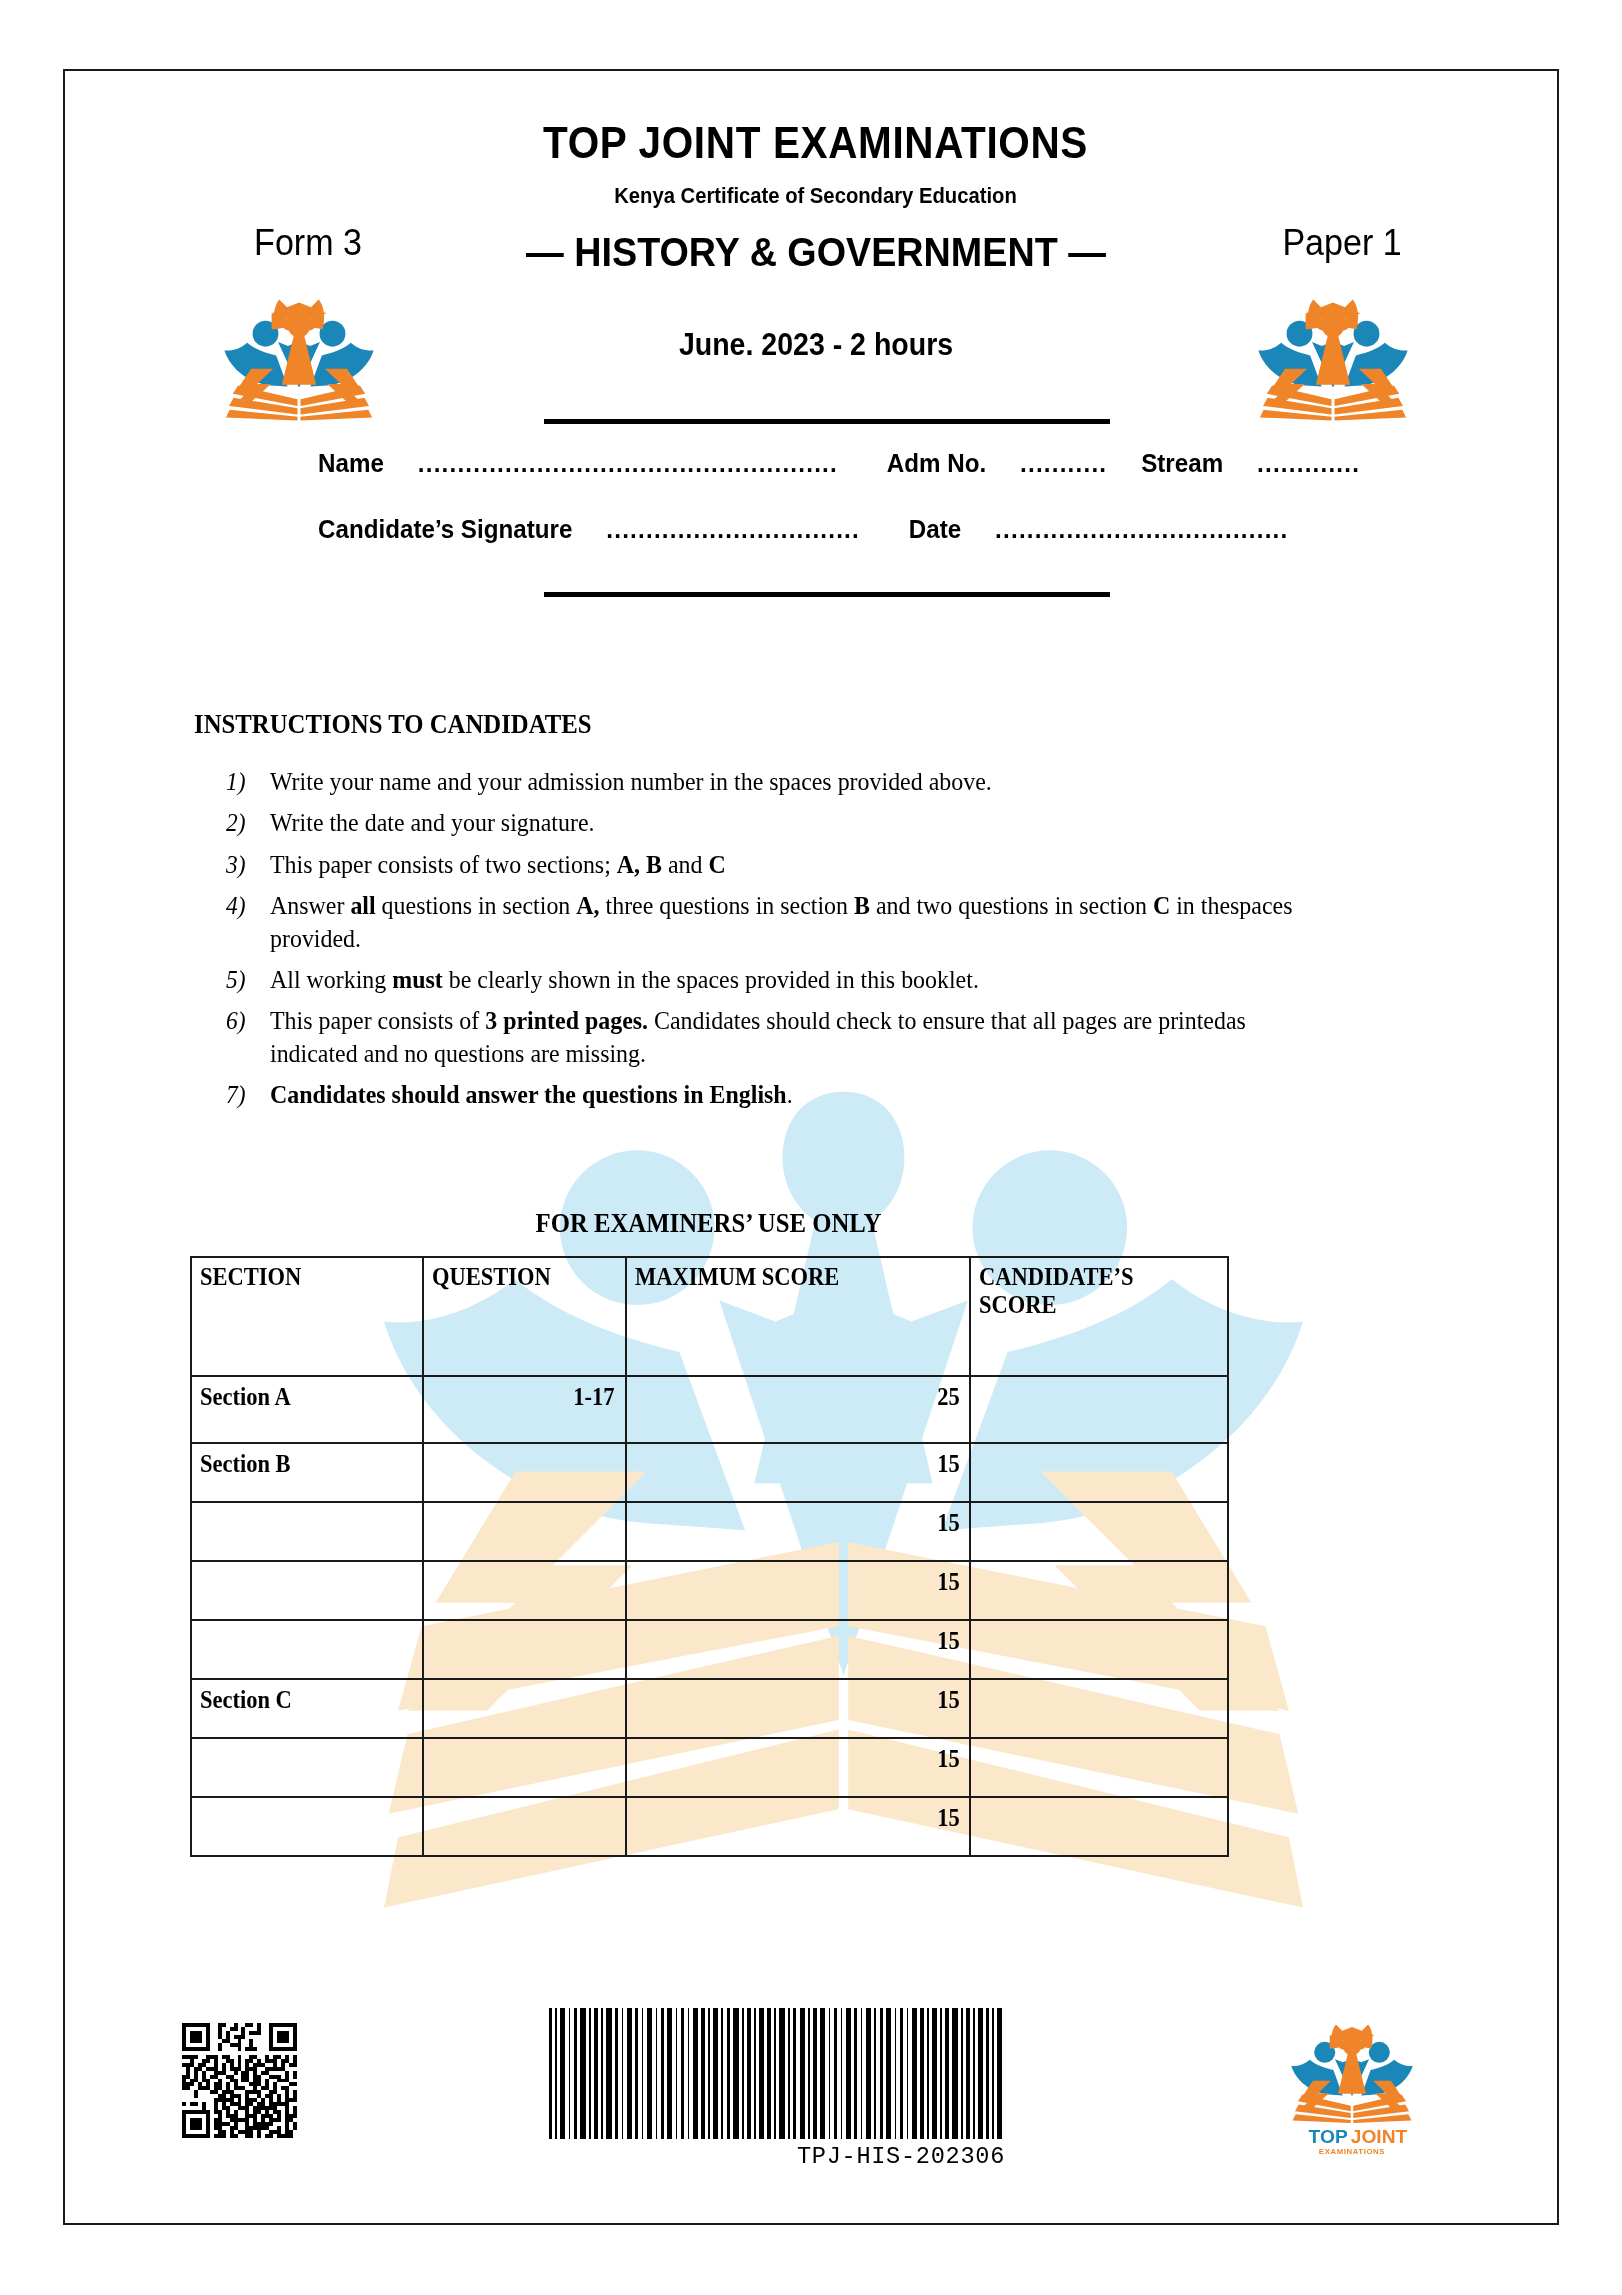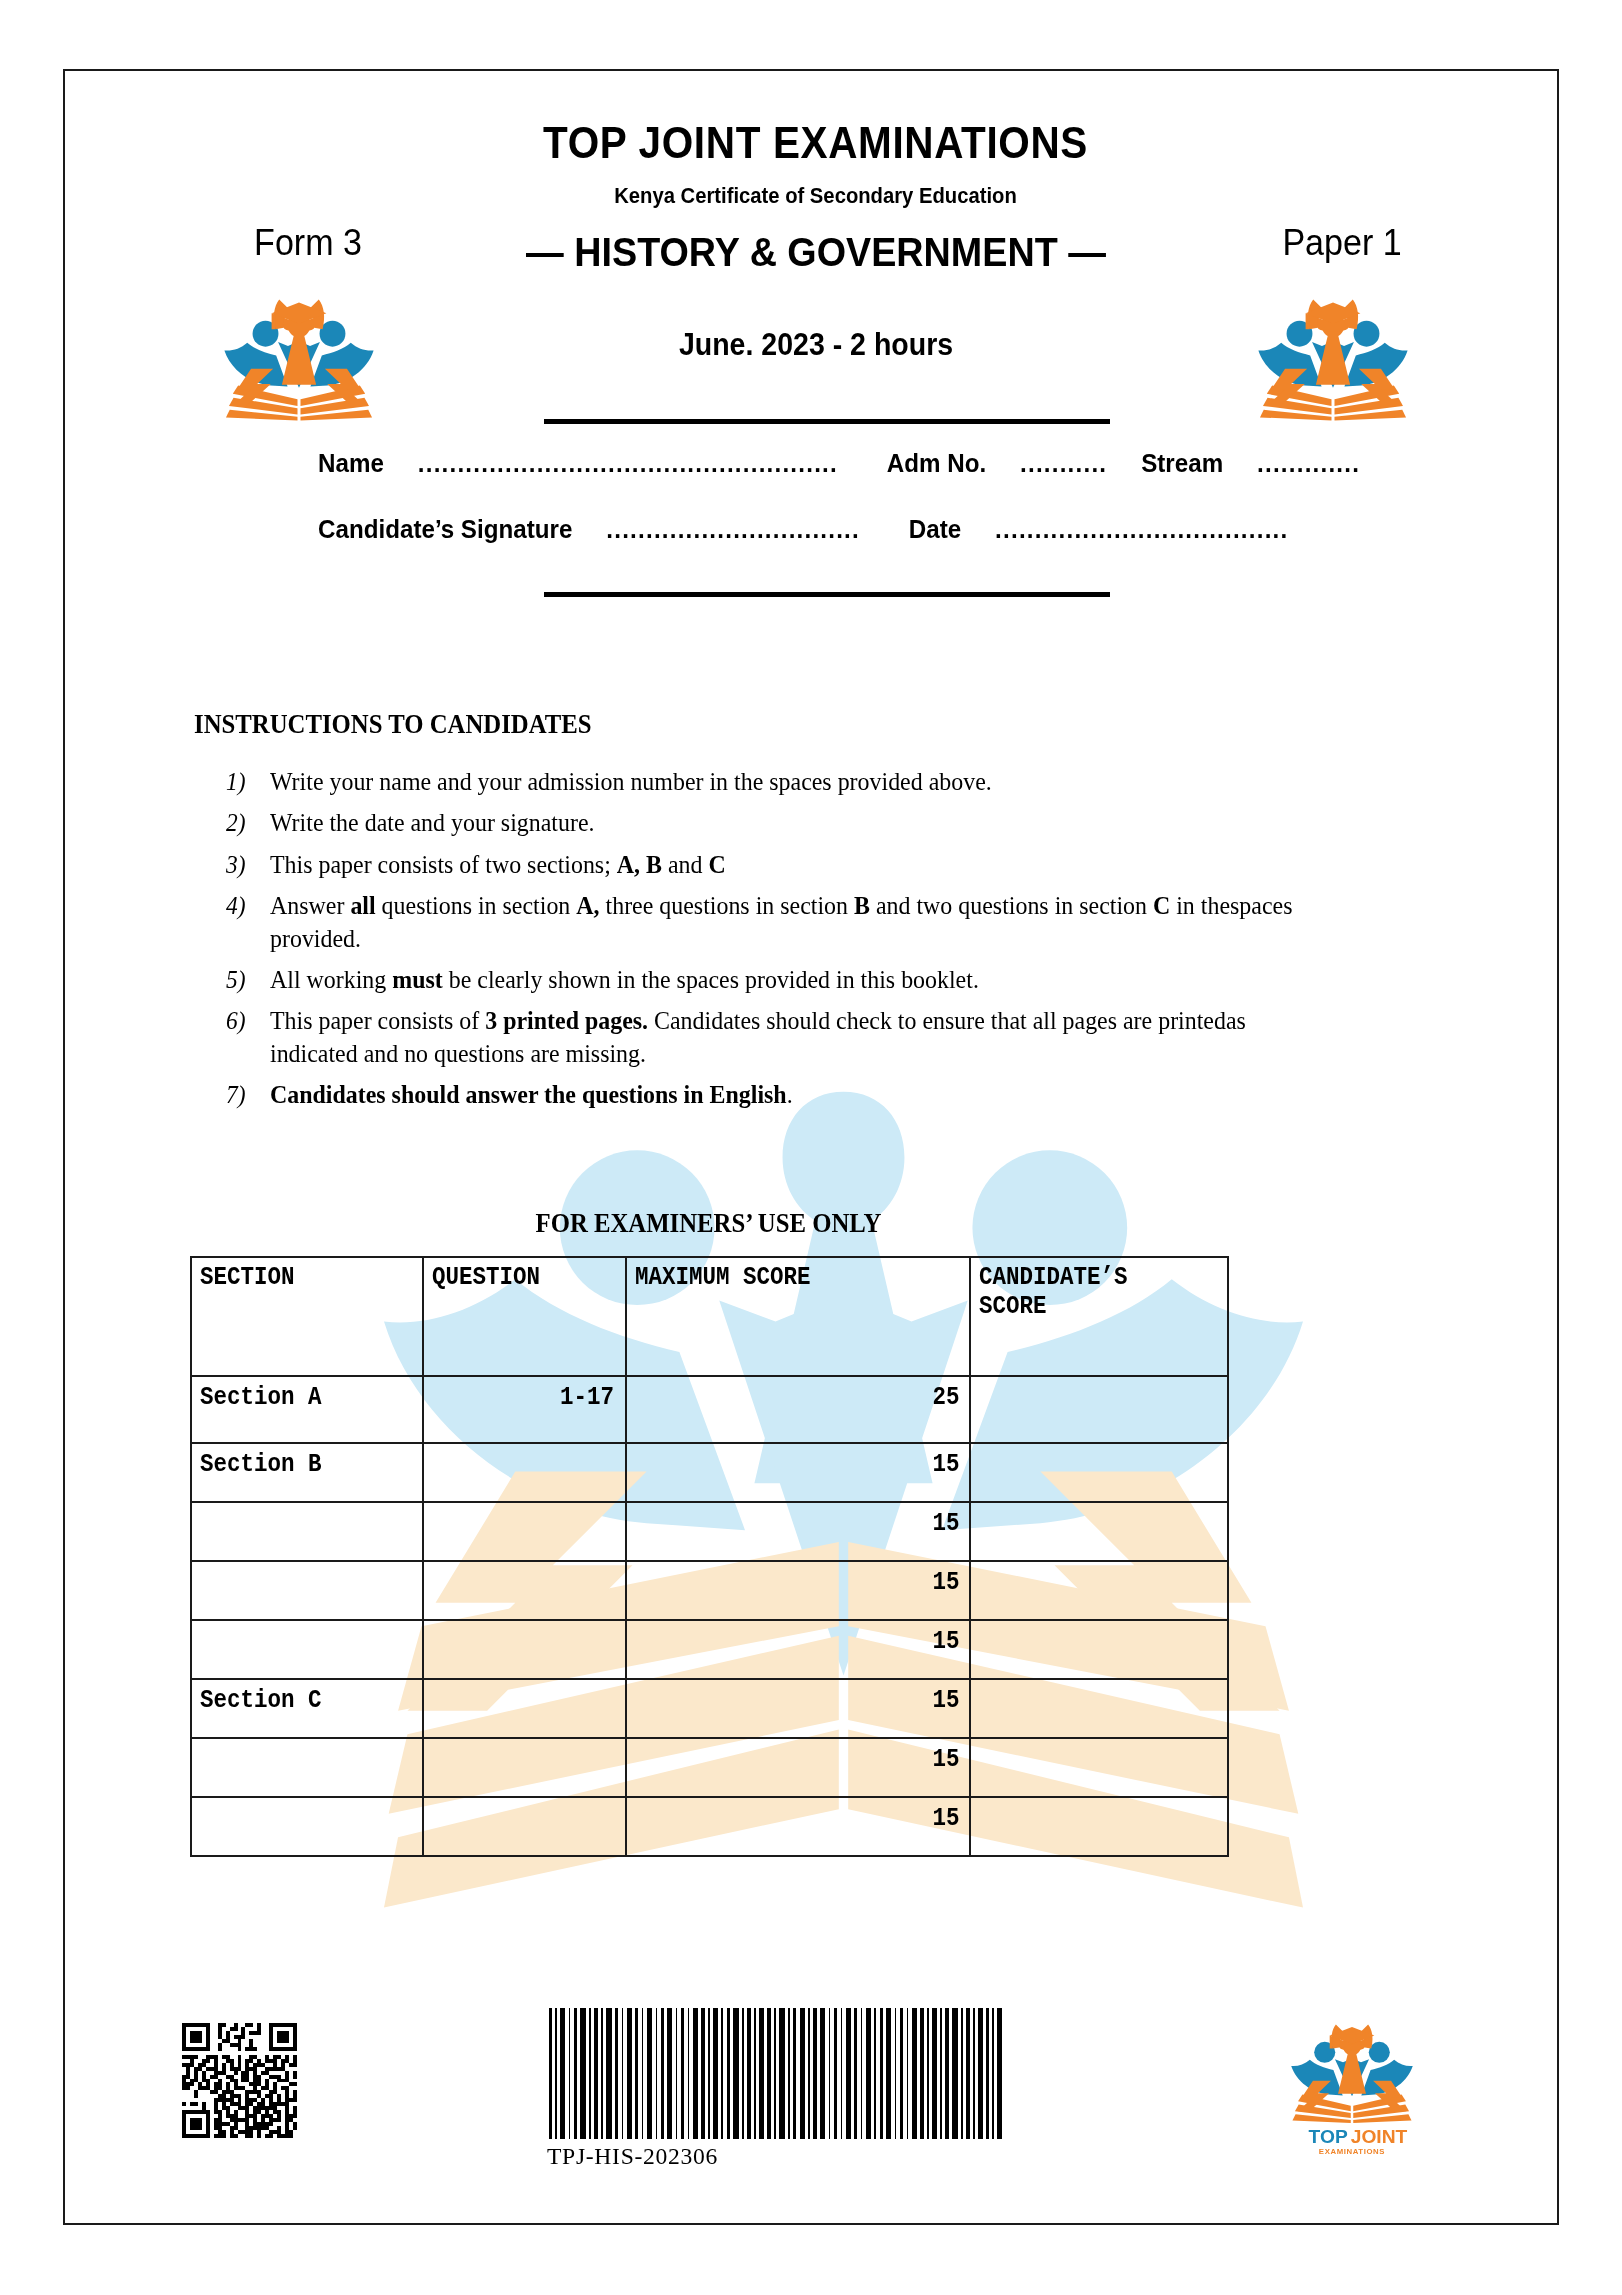--- a/index.html
+++ b/index.html
@@ -68,38 +68,38 @@
            transform-origin:left top;width:108.7%;}
   .ins-txt b{font-weight:bold;}
 
   
   #exam-table-title{position:absolute;left:186px;top:1207px;width:1037px;text-align:center;
         font-family:"Liberation Serif",serif;font-weight:bold;font-size:27.5px;
         transform:scaleX(.9);}
   #exam-table{position:absolute;left:186px;top:1256px;width:1037px;
               border-collapse:collapse;table-layout:fixed;}
   #exam-table td,#exam-table th{border:2px solid #1a1a1a;font-size:25px;
-        font-family:Liberation Mono, monospace;font-weight:bold;padding:5.2px 7.9px;
+        font-family:Liberation Serif, serif;font-weight:bold;padding:5.2px 7.9px;
         vertical-align:top;background:transparent;}
   #exam-table th{text-align:left;height:107px;transform:none;}
   #exam-table th span,#exam-table td span{display:inline-block;transform:scaleX(.9);
         transform-origin:left top;}
   #exam-table td.c{text-align:right;}
   #exam-table td.c span{transform-origin:center top;}
   .col-1{width:232px;}.col-2{width:203px;}.col-3{width:344px;}.col-4{width:258px;}
   .rw{height:59px;margin-left:32px;}
   .rw-a{height:67px;}
 
   
   #qr-code{position:absolute;left:178px;top:2023px;width:115px;height:115px;}
   #qr-code svg{width:100%;height:100%;display:block;}
   #barcode{position:absolute;left:543px;top:2008px;width:458px;height:131px;}
   #barcode svg{width:100%;height:100%;display:block;}
-  #barcode-label{position:absolute;left:543px;top:2143px;width:458px;text-align:left;
-        font-family:Liberation Serif, serif;font-size:23.6px;letter-spacing:0.7px;}
+  #barcode-label{position:absolute;left:543px;top:2143px;width:458px;text-align:right;
+        font-family:Liberation Mono, monospace;font-size:23.6px;letter-spacing:0.7px;}
   #footer-logo{position:absolute;left:1286px;top:2010px;width:124px;height:151px;}
   #footer-logo svg{width:100%;height:100%;display:block;}
 </style>
 </head>
 <body>
 
 <div id="watermark">
   <svg viewBox="0 0 400 360" xmlns="http://www.w3.org/2000/svg">
     <g id="wm-blue" fill="#CDEAF7">
       <circle cx="112" cy="66" r="33"></circle>

